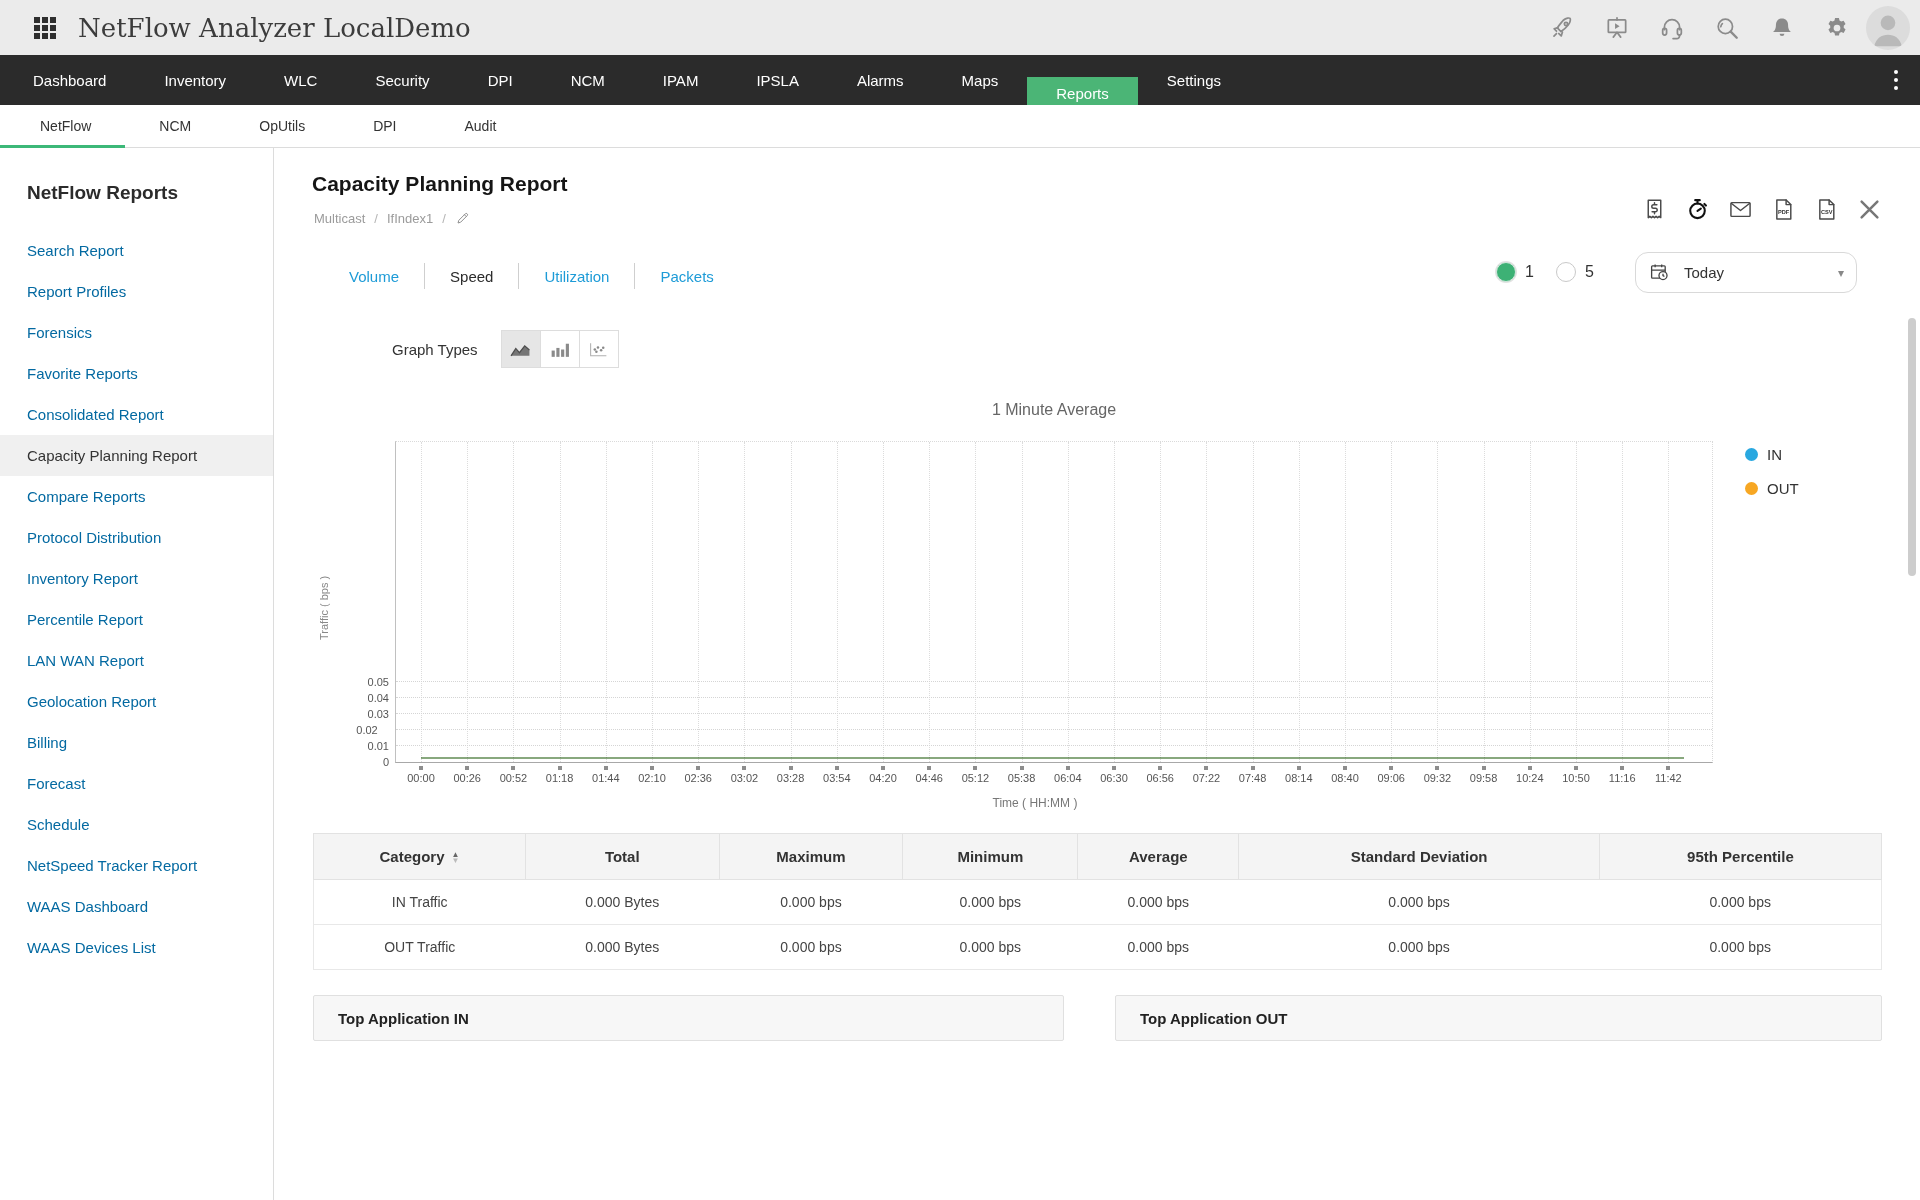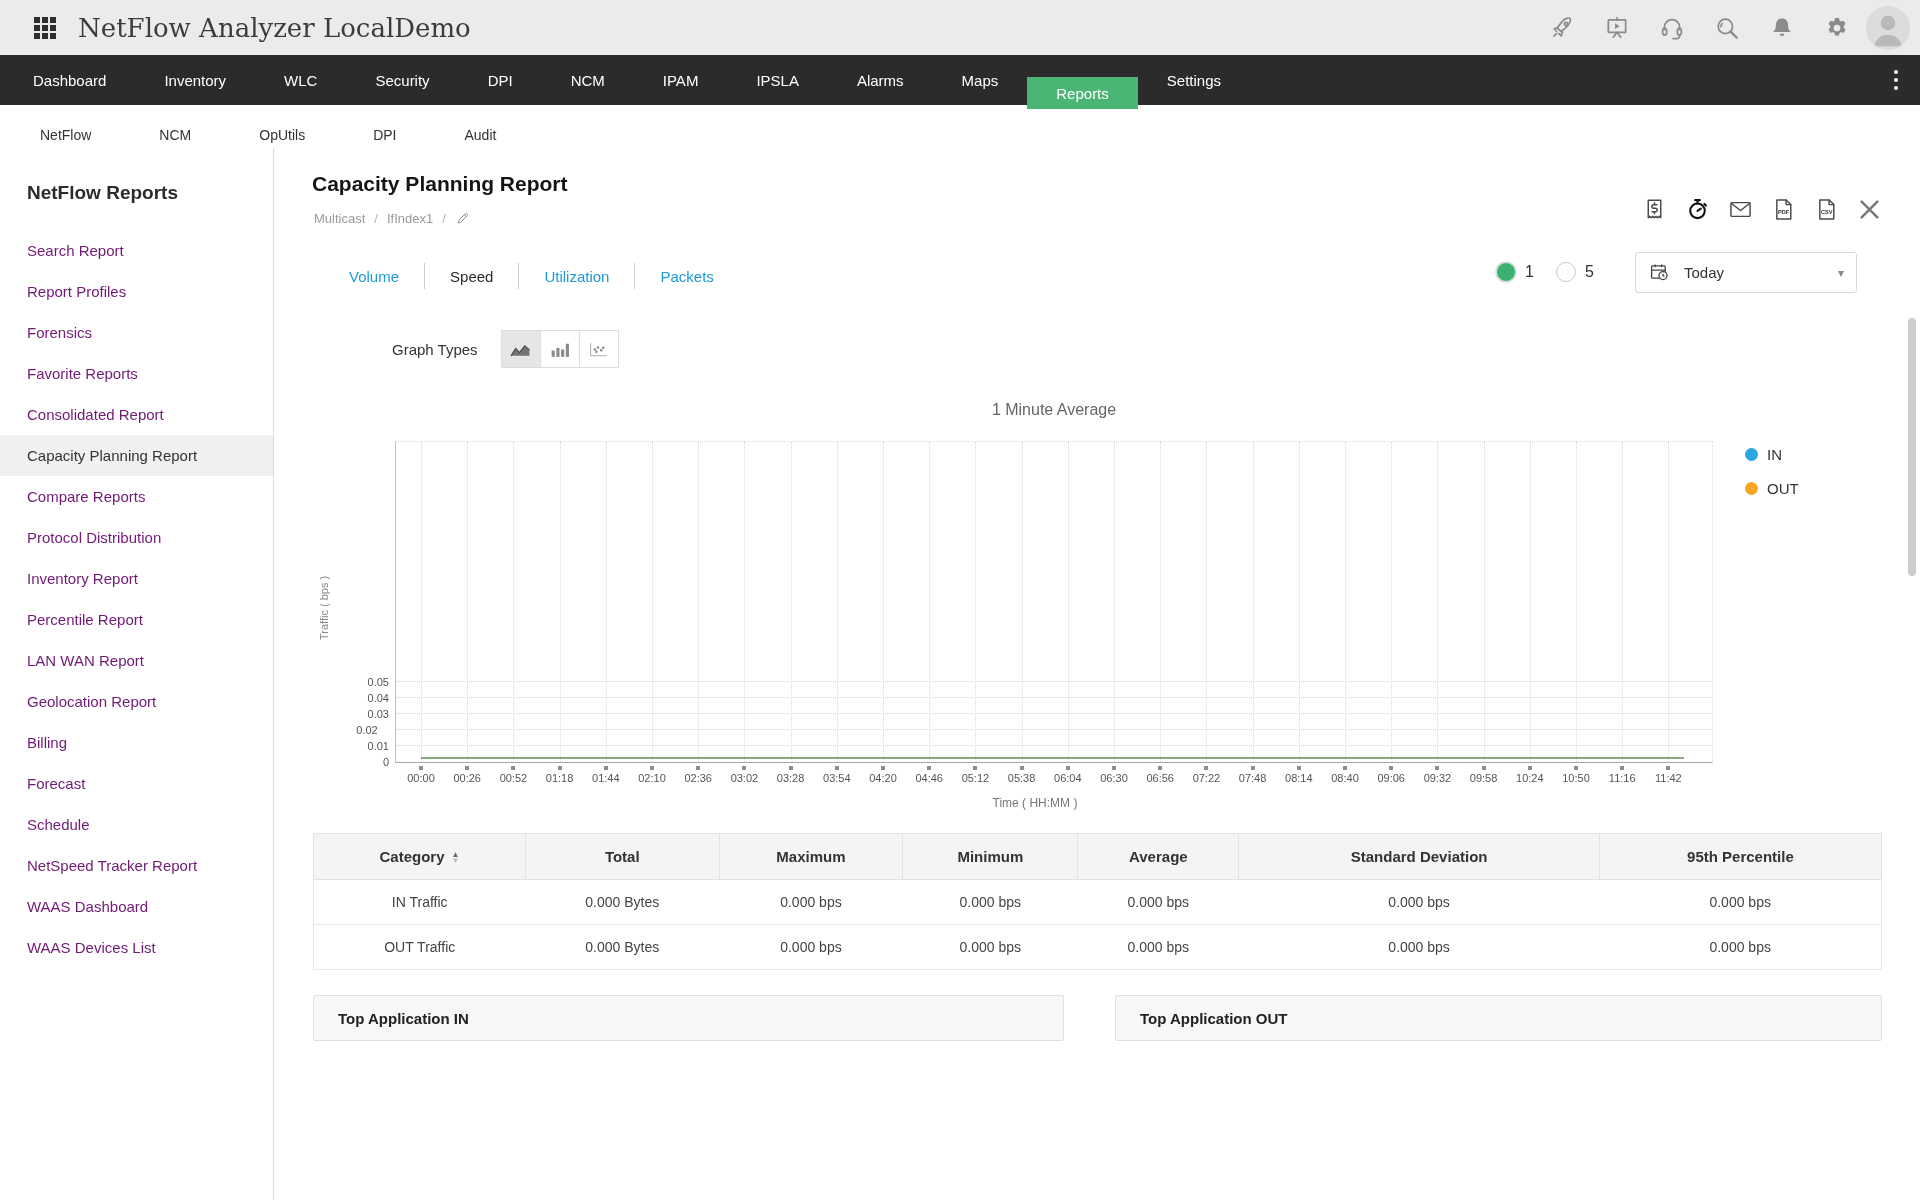--- a/index.html
+++ b/index.html
@@ -29,34 +29,34 @@
               background:#2b2b2b; display:flex; align-items:stretch; }
   .main-nav ul { list-style:none; display:flex; height:100%; margin-left:4px; }
   .nav-item { color:#fff; font-size:15px; display:flex; align-items:center;
               padding:16px 29px; cursor:pointer; white-space:nowrap; }
   .kebab { position:absolute; right:14px; top:0; height:50px; width:20px; display:flex;
            flex-direction:column; justify-content:center; align-items:center; gap:4px;
            cursor:pointer; }
   .kebab i { width:4px; height:4px; border-radius:50%; background:#fff; display:block; }
 
   
-  .sub-nav { position:absolute; left:0; top:114px; width:1920px; height:43px;
+  .sub-nav { position:absolute; left:0; top:105px; width:1920px; height:43px;
              background:#fff; border-bottom:1px solid #dcdcdc; display:flex; }
   .sub-tab { font-size:14px; color:#333; display:flex; align-items:center;
              padding:0 34px; cursor:pointer; position:relative; }
   .sub-tab:first-child { padding-left:40px; }
   .sub-tab.active::after { content:""; position:absolute; left:0; right:0; bottom:-1px;
              height:3px; background:#3cb878; }
 
   
   .sidebar { position:absolute; left:0; top:148px; width:274px; height:1052px;
              background:#fff; border-right:1px solid #dcdcdc; }
   .sidebar h2 { margin:34px 0 0 27px; font-size:19px; color:#2b2b2b; }
   .sidebar ul { list-style:none; margin-top:26px; }
-  .side-item { font-size:15px; color:#701a75; line-height:41px; padding-left:27px;
+  .side-item { font-size:15px; color:#0369a1; line-height:41px; padding-left:27px;
                cursor:pointer; white-space:nowrap; }
   .side-item.active { background:#f0f0f0; color:#333; }
 
   
   .content { position:absolute; left:274px; top:148px; width:1646px; height:1052px;
              background:#fff; }
   .report-title { position:absolute; left:38px; top:24px; font-size:21px; color:#151515;
                   font-weight:bold; }
   .breadcrumb { position:absolute; left:40px; top:62px; font-size:13px; color:#9b9b9b;
                 display:flex; align-items:center; gap:9px; }
@@ -83,21 +83,21 @@
   .interval-radios { position:absolute; left:1222px; top:114px; display:flex;
                      align-items:center; gap:22px; }
   .radio-wrap { display:flex; align-items:center; gap:9px; cursor:pointer; }
   .radio-dot { width:20px; height:20px; border-radius:50%; background:#fff;
                border:1px solid #c9c9c9; }
   .radio-dot.checked { background:#3db175; border:1px solid #cfe7db;
                box-shadow:0 0 0 1px #e2e2e2; }
   .radio-label { font-size:16px; color:#333; }
 
   .date-picker { position:absolute; left:1361px; top:104px; width:222px; height:41px;
-                 border:1px solid #d9d9d9; border-radius:3px; background:#fff;
+                 border:1px solid #d9d9d9; border-radius:13px; background:#fff;
                  display:flex; align-items:center; cursor:pointer; }
   .date-picker .cal { width:21px; height:21px; margin-left:13px; color:#444; }
   .date-picker .cal svg { width:100%; height:100%; stroke:currentColor; fill:none; stroke-width:1.5; }
   .date-picker .dlabel { margin-left:14px; font-size:15px; color:#333; }
   .date-picker .caret { position:absolute; right:12px; color:#888; font-size:12px; }
 
   .graph-types { position:absolute; left:118px; top:182px; display:flex; align-items:center; }
   .gt-label { font-size:15px; color:#333; margin-right:24px; }
   .gt-btn { width:40px; height:38px; border:1px solid #ddd; background:#fff; display:flex;
             align-items:center; justify-content:center; cursor:pointer; margin-left:-1px; }

